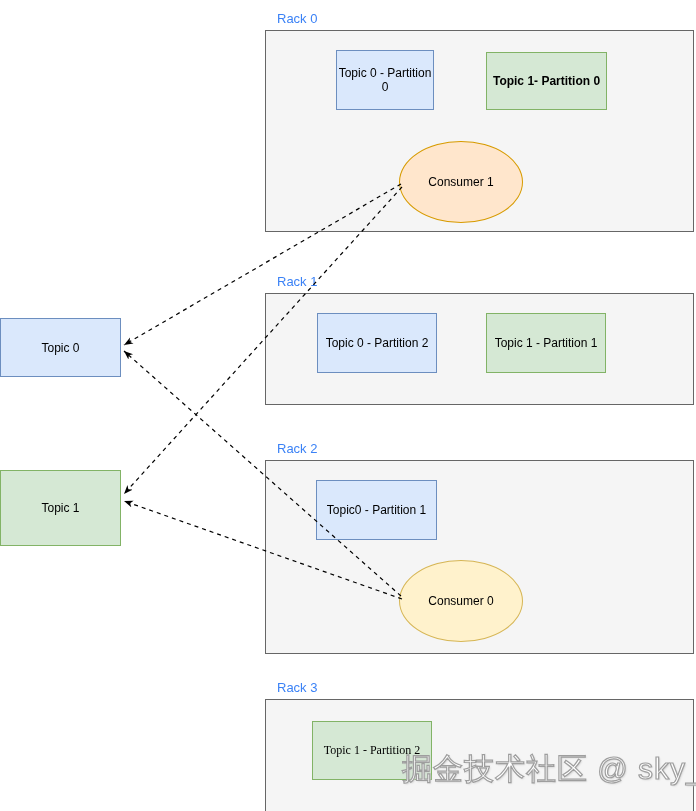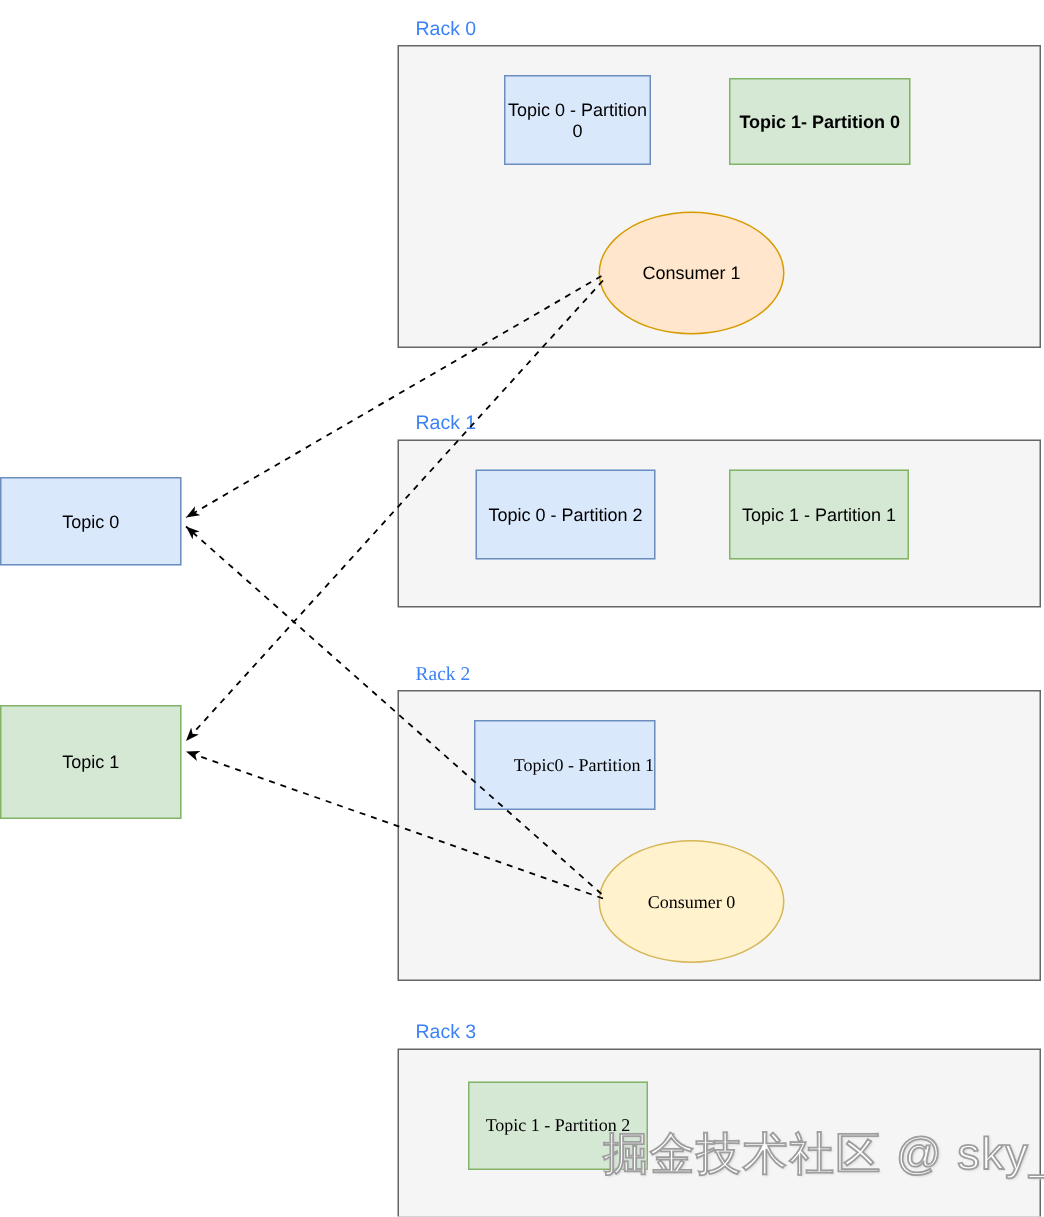--- a/index.html
+++ b/index.html
@@ -38,30 +38,30 @@
   .node.orange { background: var(--orange-fill); border: 1px solid var(--orange-stroke); border-radius: 50%; }
   .node.yellow { background: var(--yellow-fill); border: 1px solid var(--yellow-stroke); border-radius: 50%; }
 
   
   #topic0-node { left: 0px; top: 318px; width: 121px; height: 59px; }
   #topic1-node { left: 0px; top: 470px; width: 121px; height: 76px; }
 
   
   #rack0-wrap { top: 8px; }   #rack0-box { height: 200px; }
   #rack1-wrap { top: 271px; } #rack1-box { height: 110px; }
-  #rack2-wrap { top: 438px; font-family: Liberation Serif, serif; } #rack2-box { height: 192px; }
+  #rack2-wrap { top: 438px; } #rack2-box { height: 192px; }
   #rack3-wrap { top: 677px; } #rack3-box { height: 111px; }
 
   
   #p00 { left: 50px;  top: 19px;  width: 98px; height: 60px; margin-left: 20px; }
   #p10 { left: 220px; top: 21px;  width: 121px; height: 58px; font-weight: bold; }
   #consumer1 { left: 133px; top: 110px; width: 124px; height: 82px; }
   #p02 { left: 51px;  top: 19px;  width: 120px; height: 60px; }
   #p11 { left: 220px; top: 19px;  width: 120px; height: 60px; }
-  #p01 { left: 50px;  top: 19px;  width: 121px; height: 60px; justify-content: flex-end; }
+  #p01 { left: 50px;  top: 19px;  width: 121px; height: 60px; }
   #consumer0 { left: 133px; top: 99px;  width: 124px; height: 82px; }
   #p12 { left: 46px;  top: 21px;  width: 120px; height: 59px; font-family: Liberation Serif, serif; }
 
   #edges { position: absolute; left: 0; top: 0; pointer-events: none; z-index: 5; }
   #edges line {
     stroke: var(--line-color); stroke-width: 1.2;
     stroke-dasharray: 4 4;
   }
 
   #watermark {

